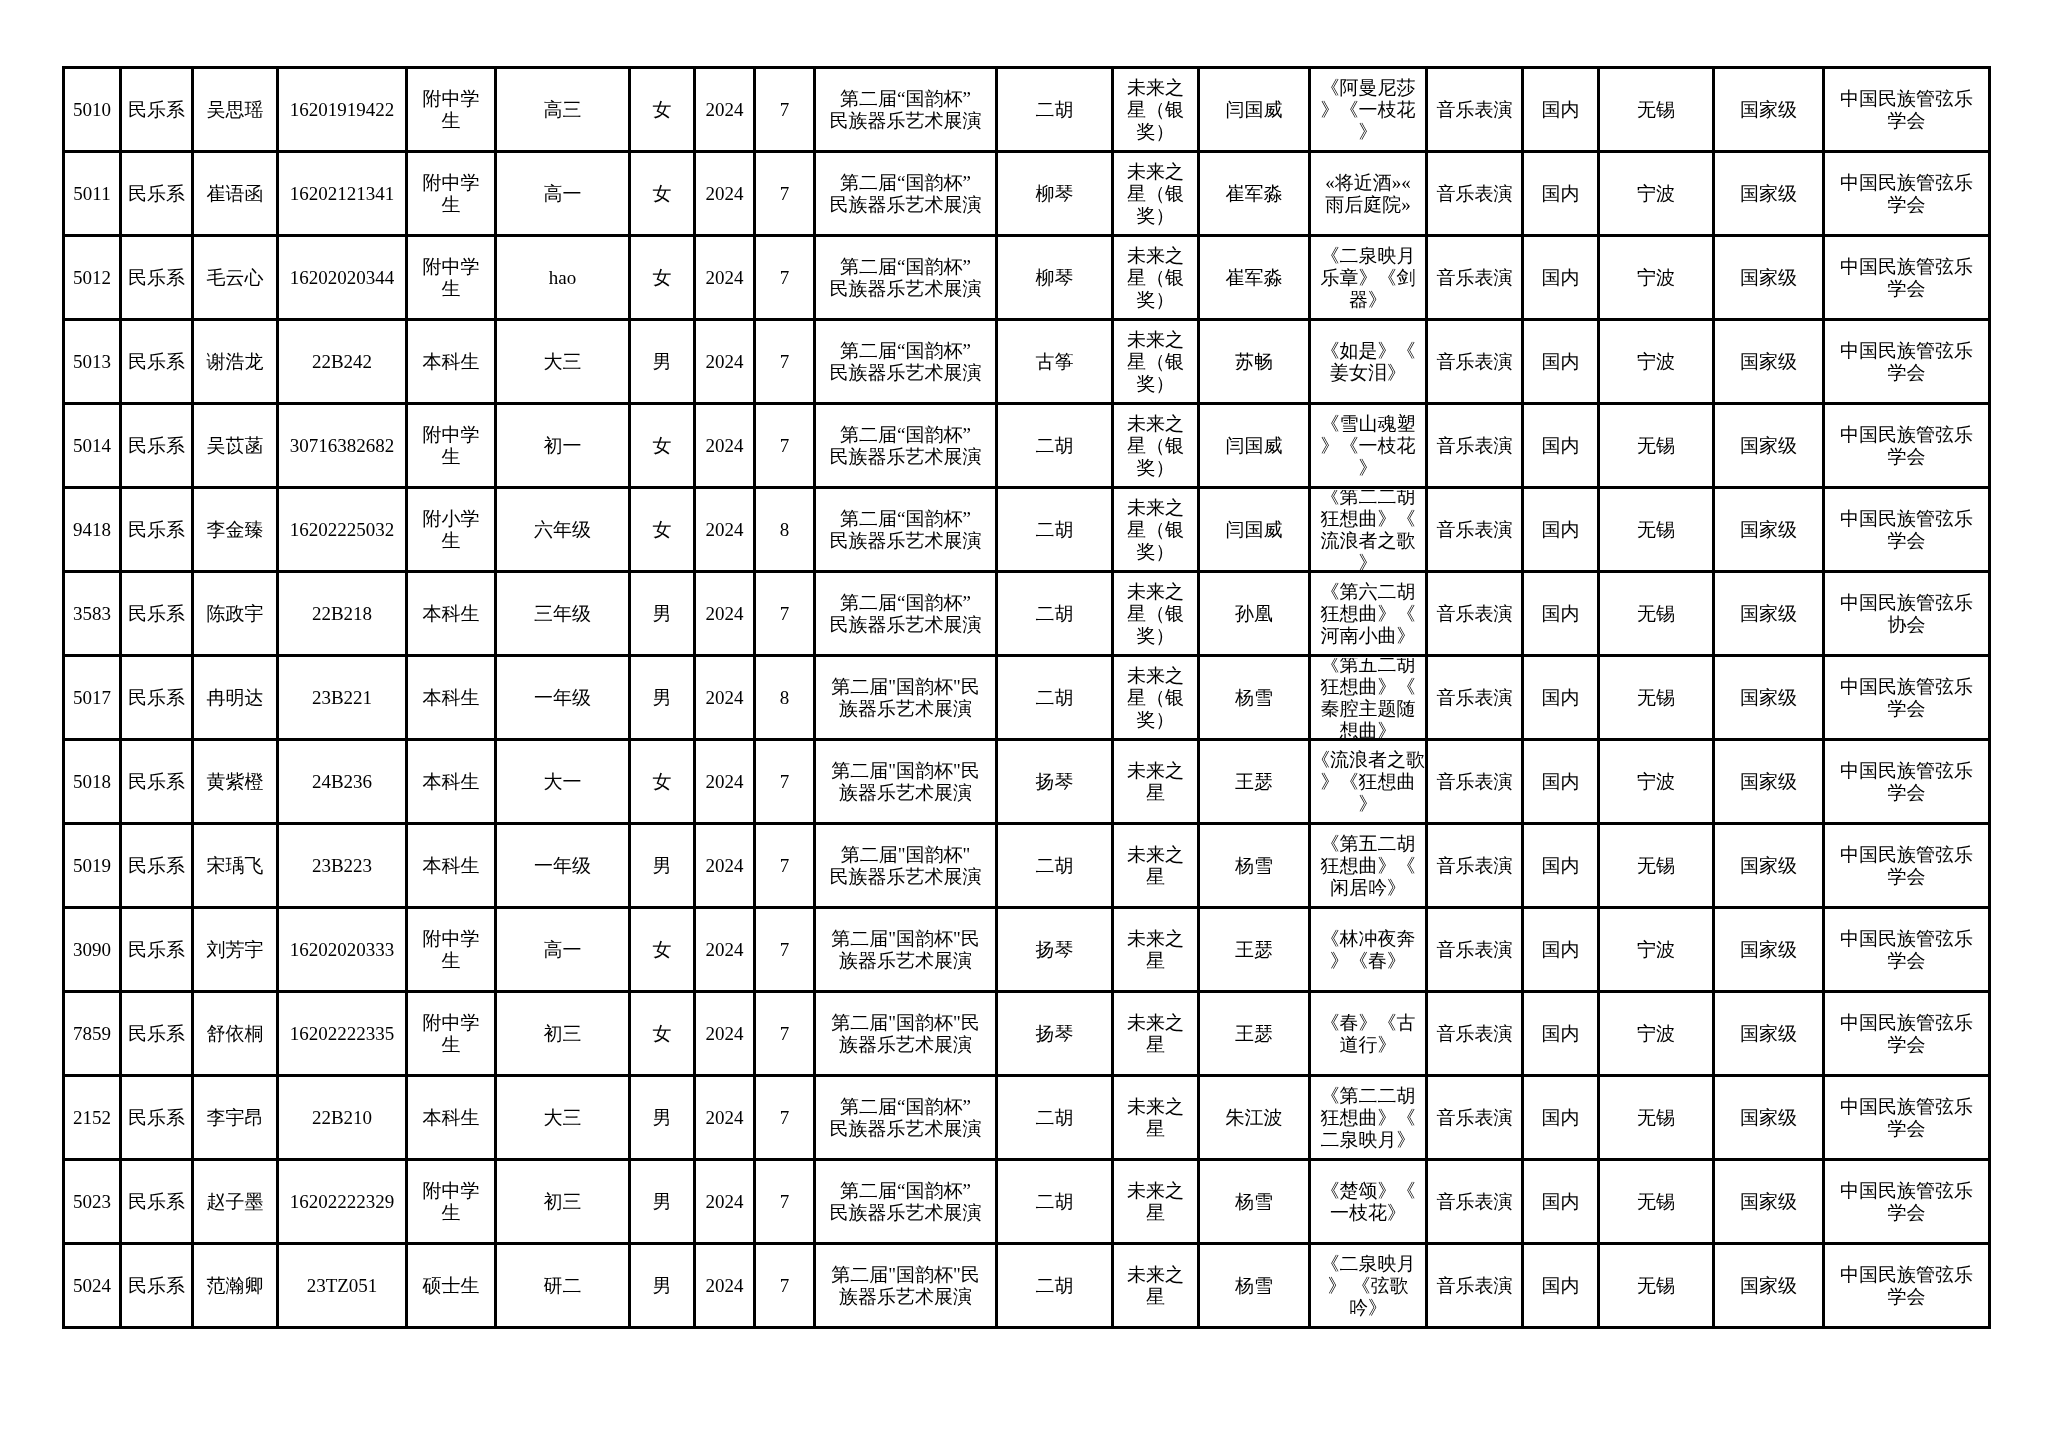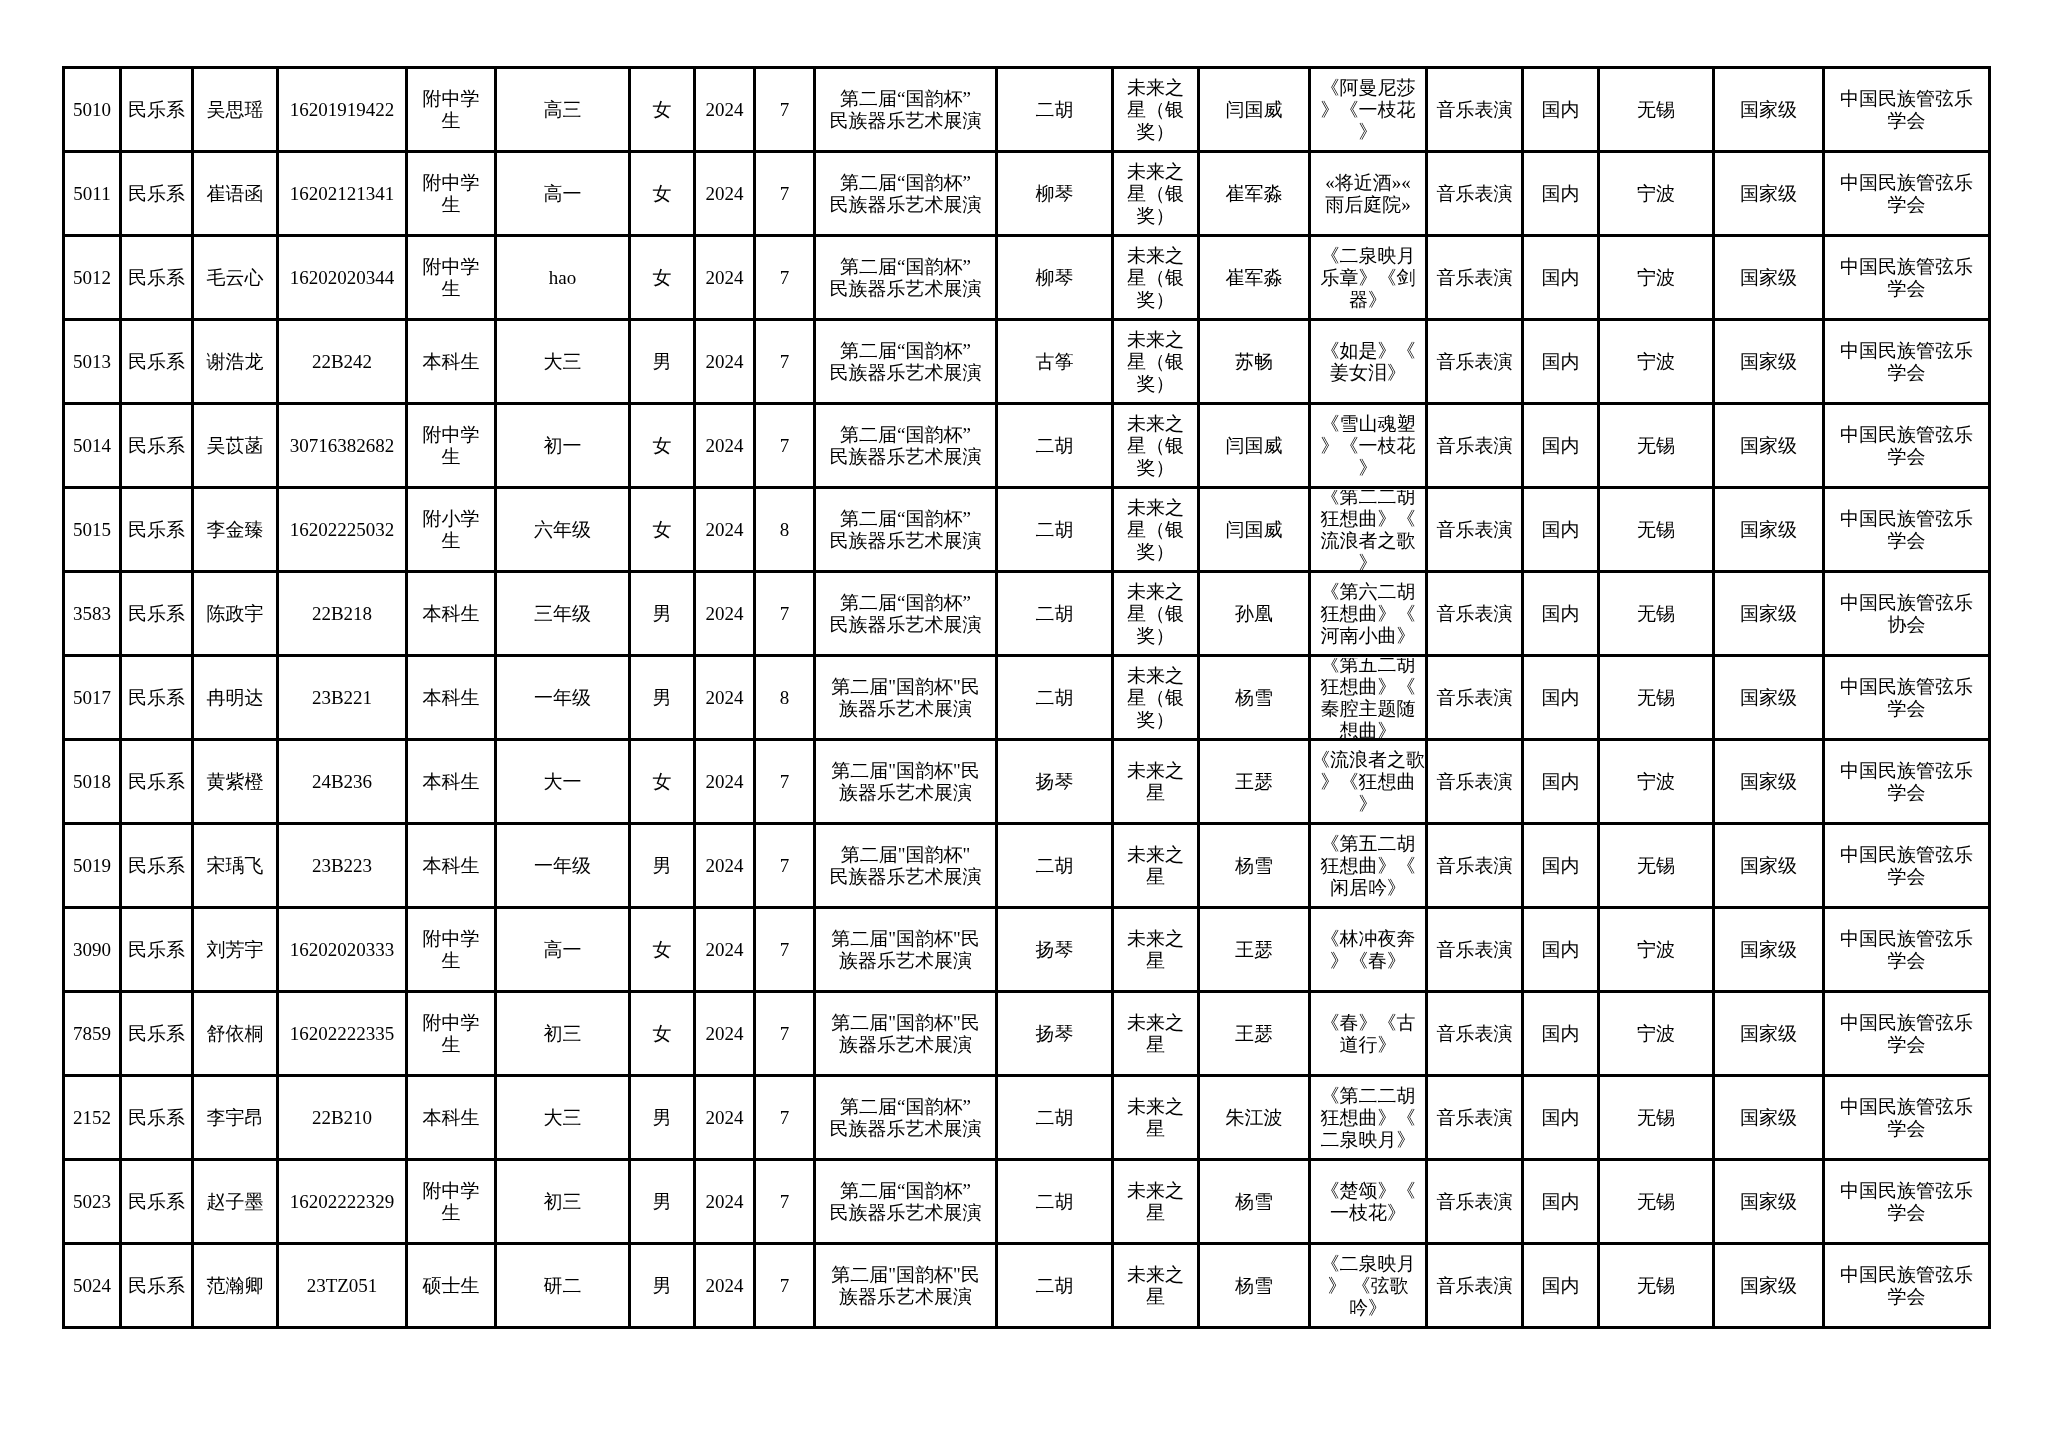--- a/index.html
+++ b/index.html
@@ -399,21 +399,21 @@
           <td>
             <div class="cell">国家级</div>
           </td>
           <td>
             <div class="cell">中国民族管弦乐
 学会</div>
           </td>
         </tr>
         <tr>
           <td>
-            <div class="cell">5015</div>
+            <div class="cell">9418</div>
           </td>
           <td>
             <div class="cell">民乐系</div>
           </td>
           <td>
             <div class="cell">李金臻</div>
           </td>
           <td>
             <div class="cell">16202225032</div>
           </td>

